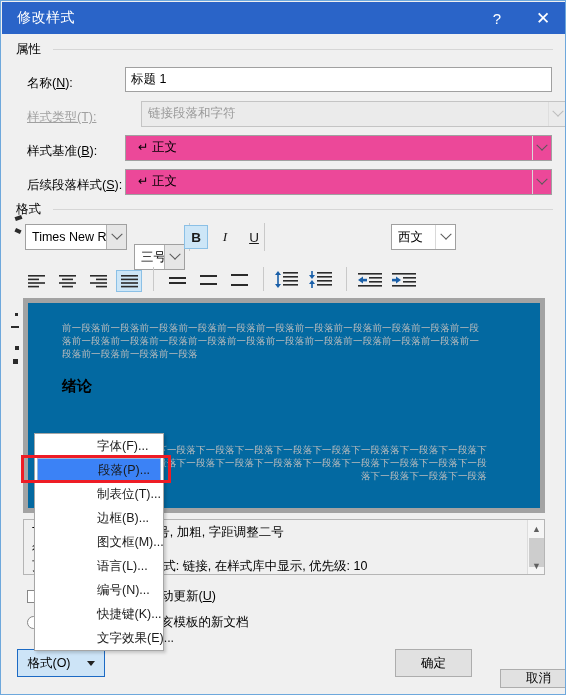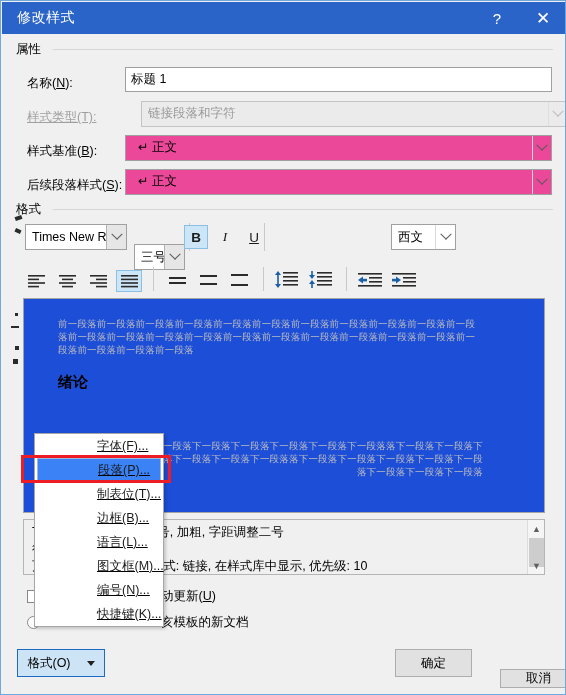--- a/index.html
+++ b/index.html
@@ -123,22 +123,22 @@
 
   .abtn {
     position: absolute; width: 26px; height: 22px;
     display: flex; align-items: center; justify-content: center;
   }
   .abtn.on { background: #cde6f7; border: 1px solid #8bc0e6; }
 
   
   #preview {
     position: absolute;
-    background: #1d4ed8;
-    border: 1px solid #a3a3a3;
+    background: #0369a1;
+    border: 5px solid #a3a3a3;
     overflow: hidden;
   }
   .pv-gray {
     position: absolute;
     color: #bdbdbd;
     font-size: 9.5px;
     line-height: 13px;
     letter-spacing: .2px;
     font-family: "DejaVu Sans", sans-serif;
     white-space: pre-wrap;
@@ -206,21 +206,20 @@
     border-top: 5px solid #222;
   }
 
   
   #menu {
     position: absolute;
     background: #ffffff;
     border: 1px solid #a6a6a6;
     box-shadow: 2px 2px 3px rgba(0,0,0,.18);
     z-index: 40;
-    text-decoration: underline;
   }
   .menu-item {
     position: relative;
     height: 24px; line-height: 24px;
     font-size: 12.5px; color: #1a1a1a;
     padding-left: 62px;
     white-space: nowrap;
   }
   .menu-item.sel {
     background: #3b82f6;
@@ -472,24 +471,25 @@
     <span class="tri-down"></span>
   </div>
   <div class="btn" style="left:394px; top:648px; width:77px; height:28px;">确定</div>
   <div class="btn" style="left:499px; top:648px; width:77px; height:19px;margin-top:20px;">取消</div>
 
   <div id="menu" style="left:33px; top:432px; width:130px;">
     <div class="menu-item">字体(F)...</div>
     <div class="menu-item sel">段落(P)...</div>
     <div class="menu-item">制表位(T)...</div>
     <div class="menu-item">边框(B)...</div>
+    <div class="menu-item">图文框(M)...</div>
     <div class="menu-item">语言(L)...</div>
-    <div class="menu-item">图文框(M)...</div>
     <div class="menu-item">编号(N)...</div>
     <div class="menu-item">快捷键(K)...</div>
+    <div class="menu-item">文字效果(E)...</div>
   </div>
 
   <div id="redbox" style="left:20px; top:454px; width:150px; height:28px;"></div>
 
   <div class="artifact" style="left:14px; top:215px; width:7px; height:4px; transform:rotate(-20deg);"></div>
   <div class="artifact" style="left:14px; top:228px; width:6px; height:4px; transform:rotate(25deg);"></div>
   <div class="artifact" style="left:14px; top:312px; width:3px; height:3px;"></div>
   <div class="artifact" style="left:10px; top:325px; width:8px; height:2px;"></div>
   <div class="artifact" style="left:14px; top:345px; width:4px; height:4px;"></div>
   <div class="artifact" style="left:12px; top:358px; width:5px; height:5px;"></div>

